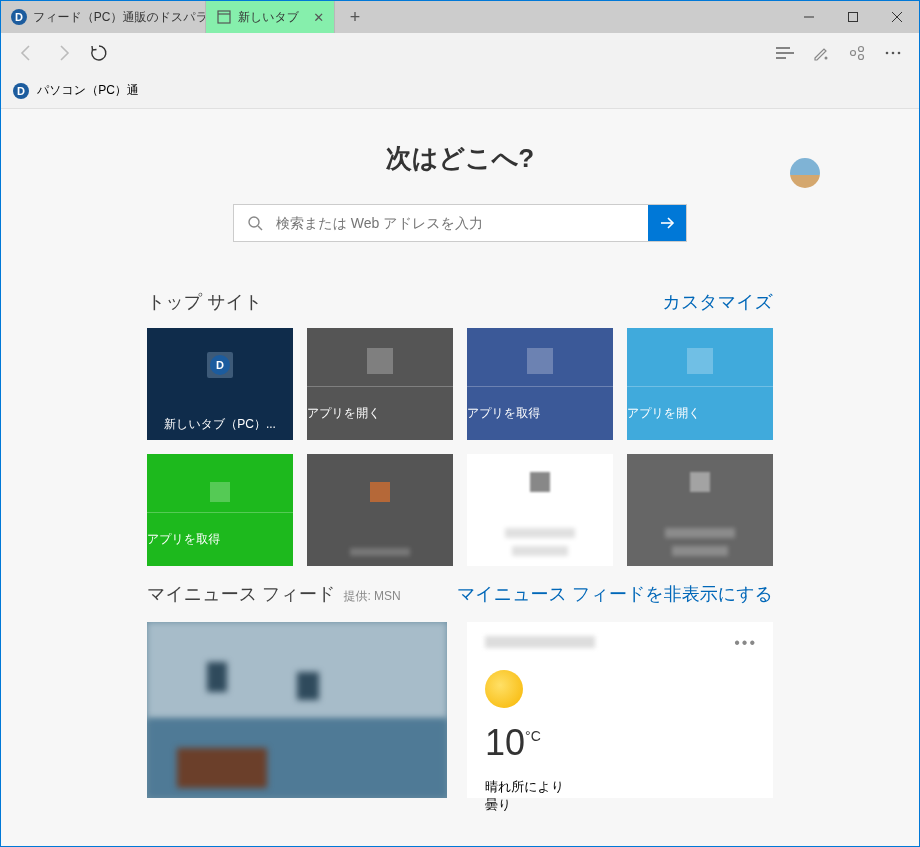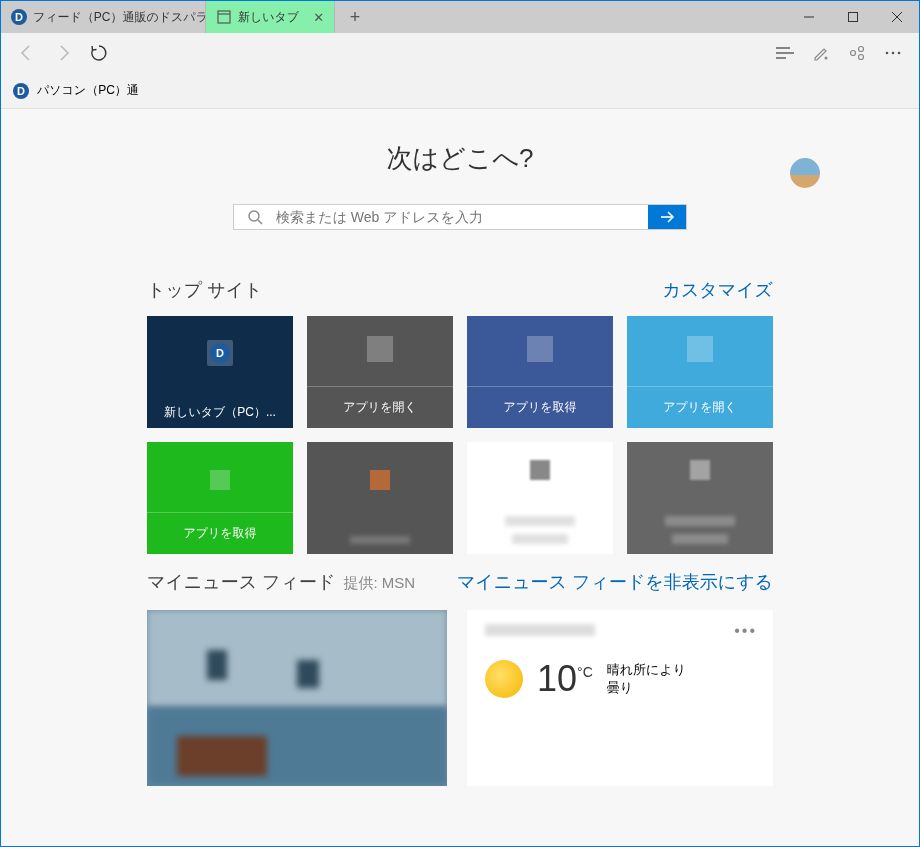--- a/index.html
+++ b/index.html
@@ -59,51 +59,51 @@
 }
 .content {
   background: #f7f7f7;
   height: calc(847px - 32px - 40px - 36px);
   overflow: hidden;
   padding-top: 32px;
 }
 .hero-title {
   text-align: center;
   font-size: 26px;
-  font-weight: 400;
+  font-weight: 700;
   color: #333;
 }
 .hero-avatar {
   position: absolute;
   right: 100px;
   top: 158px;
   width: 30px;
   height: 30px;
   border-radius: 50%;
   background: linear-gradient(180deg, #7fb3d5 0%, #7fb3d5 55%, #d4a76e 56%, #d4a76e 100%);
 }
 .searchbox {
   margin: 28px auto 0;
   width: 454px;
   display: flex;
   border: 1px solid #ccc;
   background: #fff;
-  height: 26px;
+  height: 38px;
 }
 .searchbox .sicon { width: 42px; display:flex; align-items:center; justify-content:center; color:#888; }
 .searchbox input {
   flex: 1; border: none; outline: none; font-size: 14px; background: transparent;
 }
 .searchbox .go {
   width: 38px; background: #0078d7; color: #fff; display:flex; align-items:center; justify-content:center; font-size:16px;
 }
 .sections { width: 626px; margin: 48px auto 0; }
 .section-hdr { display:flex; align-items: baseline; margin-bottom: 14px; }
 .section-hdr h2 { font-size: 18px; font-weight: 400; color:#404040; }
-.section-hdr .sub { font-size: 15px; color:#888; margin-left:8px; }
+.section-hdr .sub { font-size: 12px; color:#888; margin-left:8px; }
 .section-hdr .link { margin-left: auto; color:#0067b8; font-size: 18px; }
 .tiles { display: grid; grid-template-columns: repeat(4, 146px); gap: 14px; }
 .tile {
   height: 112px;
   color: #fff;
   display: flex;
   flex-direction: column;
   align-items: center;
   justify-content: flex-end;
   font-size: 12px;
@@ -112,21 +112,21 @@
 }
 .tile .blurbox {
   width: 26px; height: 26px;
   background: rgba(255,255,255,0.25);
   position: absolute;
   top: 20px;
   filter: blur(0.5px);
 }
 .tile .blurbox.b2 { top: 28px; width:20px; height:20px; }
 .tile .label {
-  width: 100%; text-align:center; padding: 12px 0;
+  width: 100%; padding: 18px 0;
   border-top: 1px solid rgba(255,255,255,0.25);
 }
 .tile .caption {
   width:100%; text-align:center; padding: 5px 0 7px;
 }
 .tile-0 { background:#0f2c4b; }
 .tile-0 .dicon {
   width:26px;height:26px;background:#3d5a78;display:flex;align-items:center;justify-content:center;
   position:absolute;top:24px;border-radius:2px;
 }
@@ -152,21 +152,21 @@
 }
 .news-img .px { position:absolute; filter: blur(3px); }
 .weather-card {
   background: #fff;
   height: 176px;
   padding: 14px 18px;
   position: relative;
 }
 .weather-card .more { position:absolute; top:12px; right:16px; color:#888; letter-spacing:2px; font-size:16px; }
 .weather-card .loc { width:110px; height:12px; background:#ddd; filter:blur(2px); }
-.weather-main { display:flex; align-items:center; gap: 14px; margin-top: 22px; }
+.weather-main { display:flex; gap: 14px; margin-top: 22px; flex-direction: column; }
 .sun {
   width: 38px; height:38px; border-radius:50%; background: radial-gradient(circle at 40% 40%, #ffe066, #f7b500);
   position:relative;
 }
 .sun::before, .sun::after {
   content:""; position:absolute; border-radius:50%;
 }
 .temp { font-size: 36px; font-weight:300; color:#333; }
 .temp sup { font-size: 14px; vertical-align: top; position:relative; top:6px; }
 .wdesc { font-size: 13px; color:#000000; line-height:1.4; }

